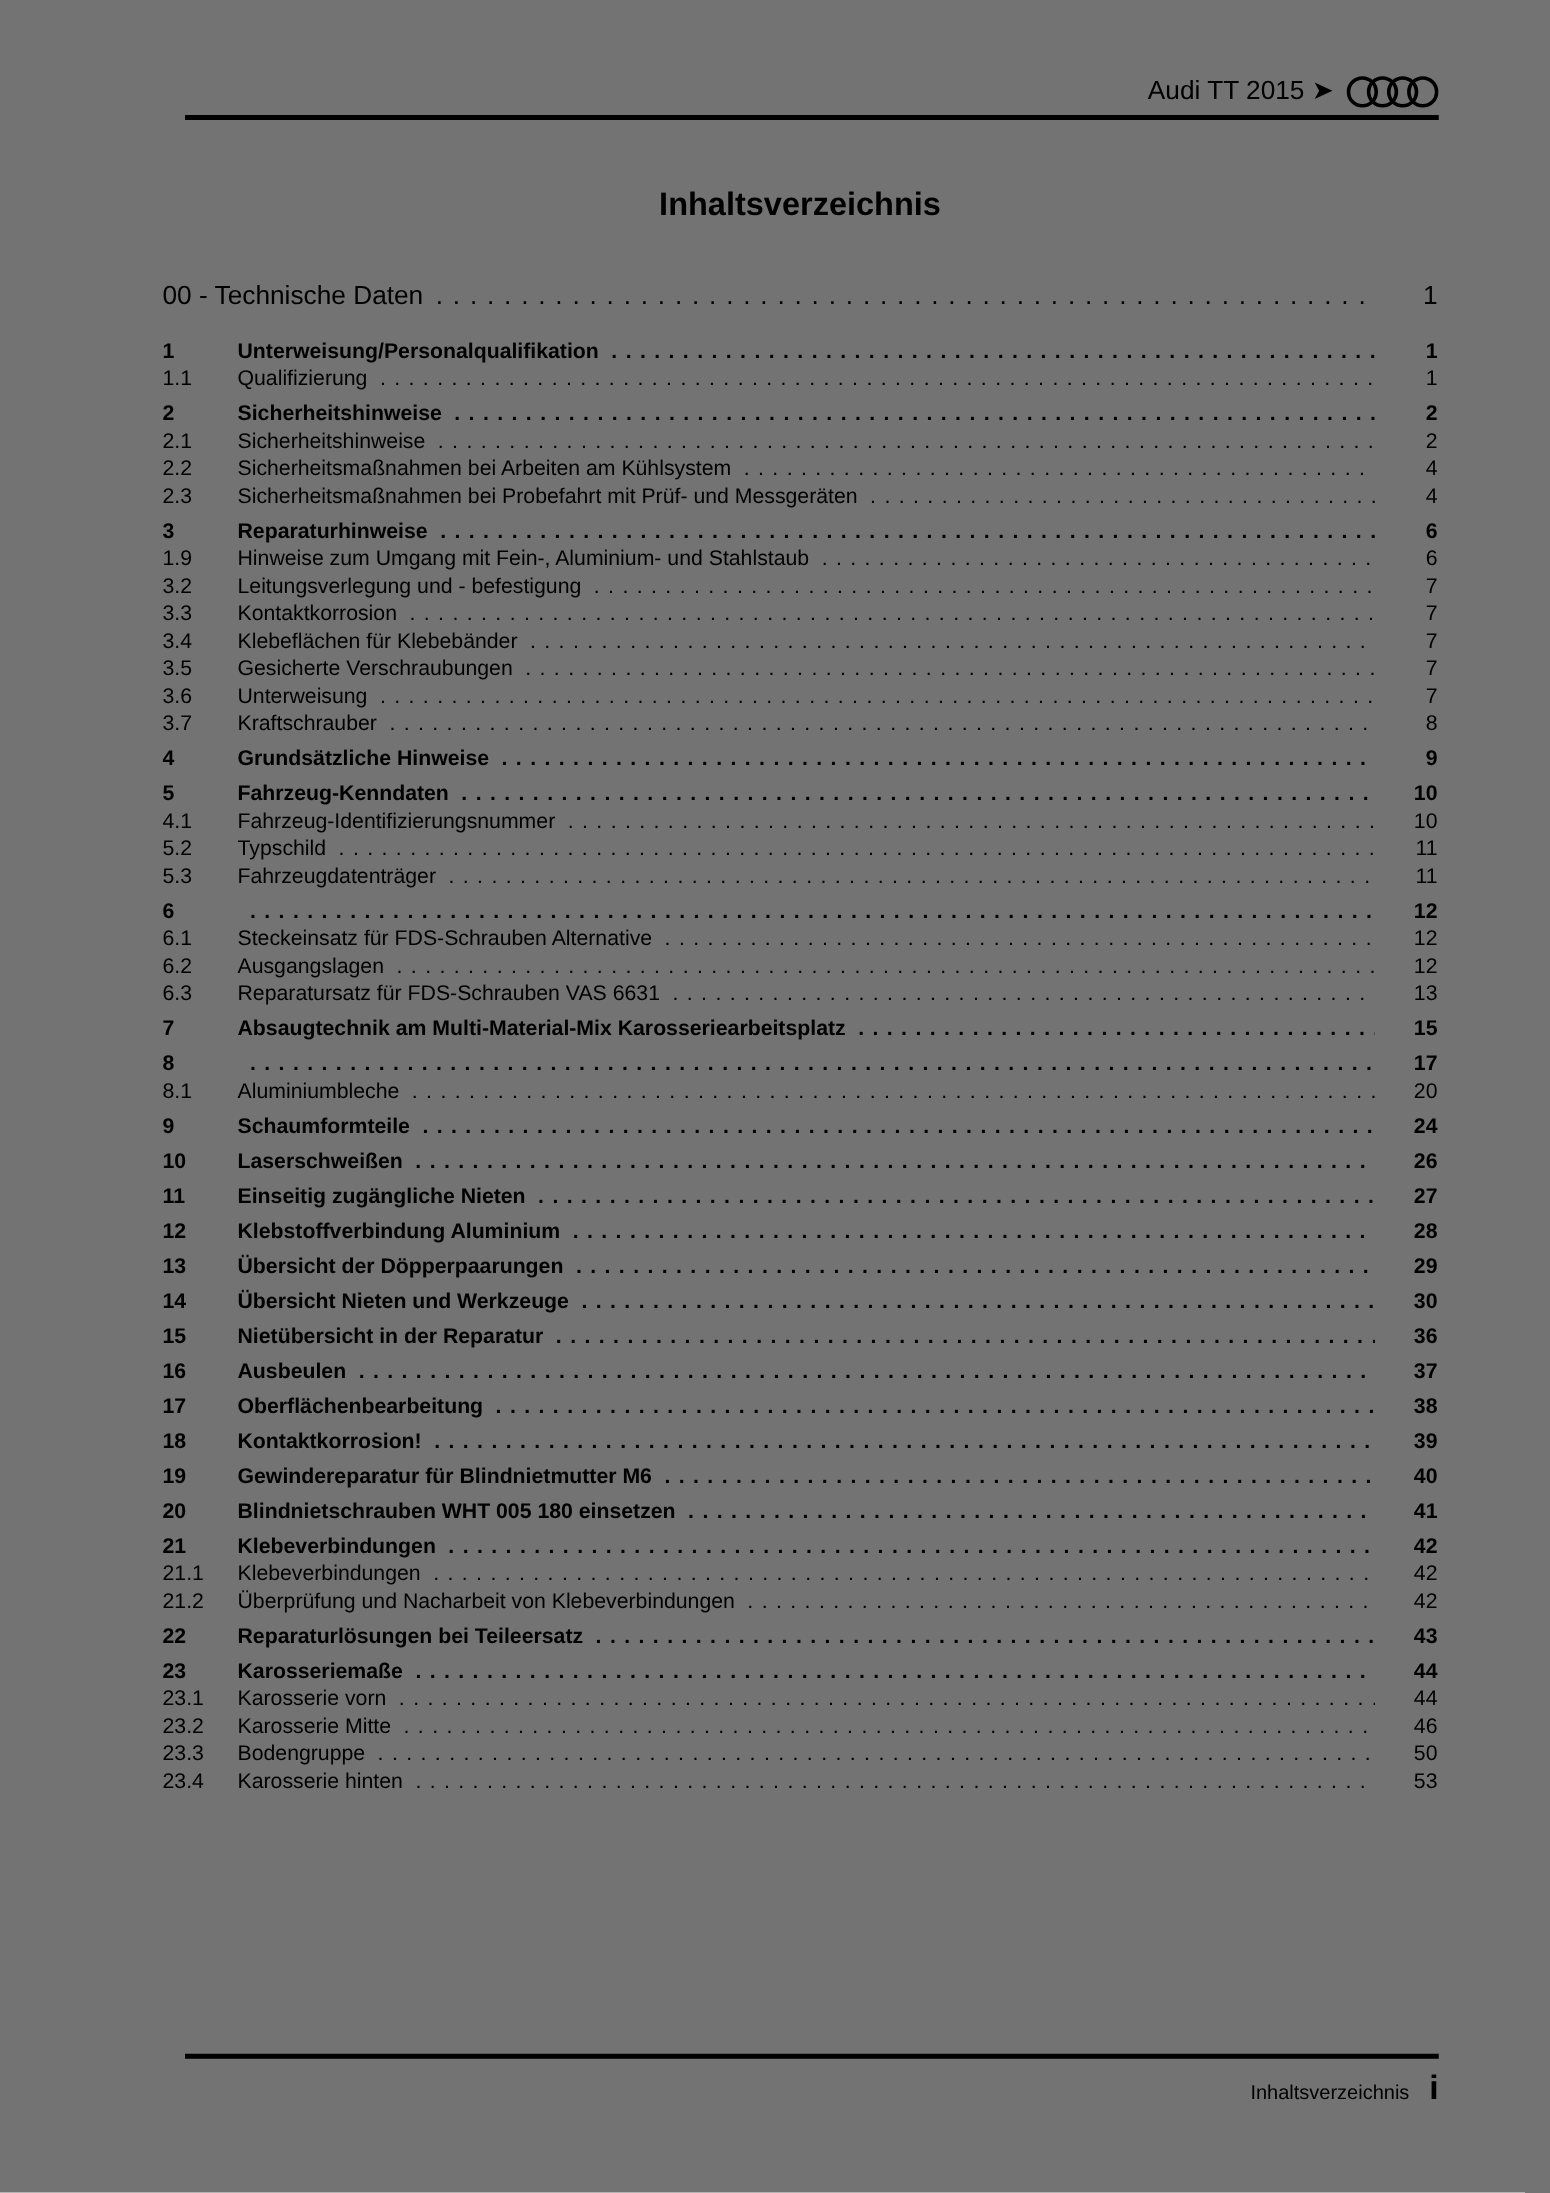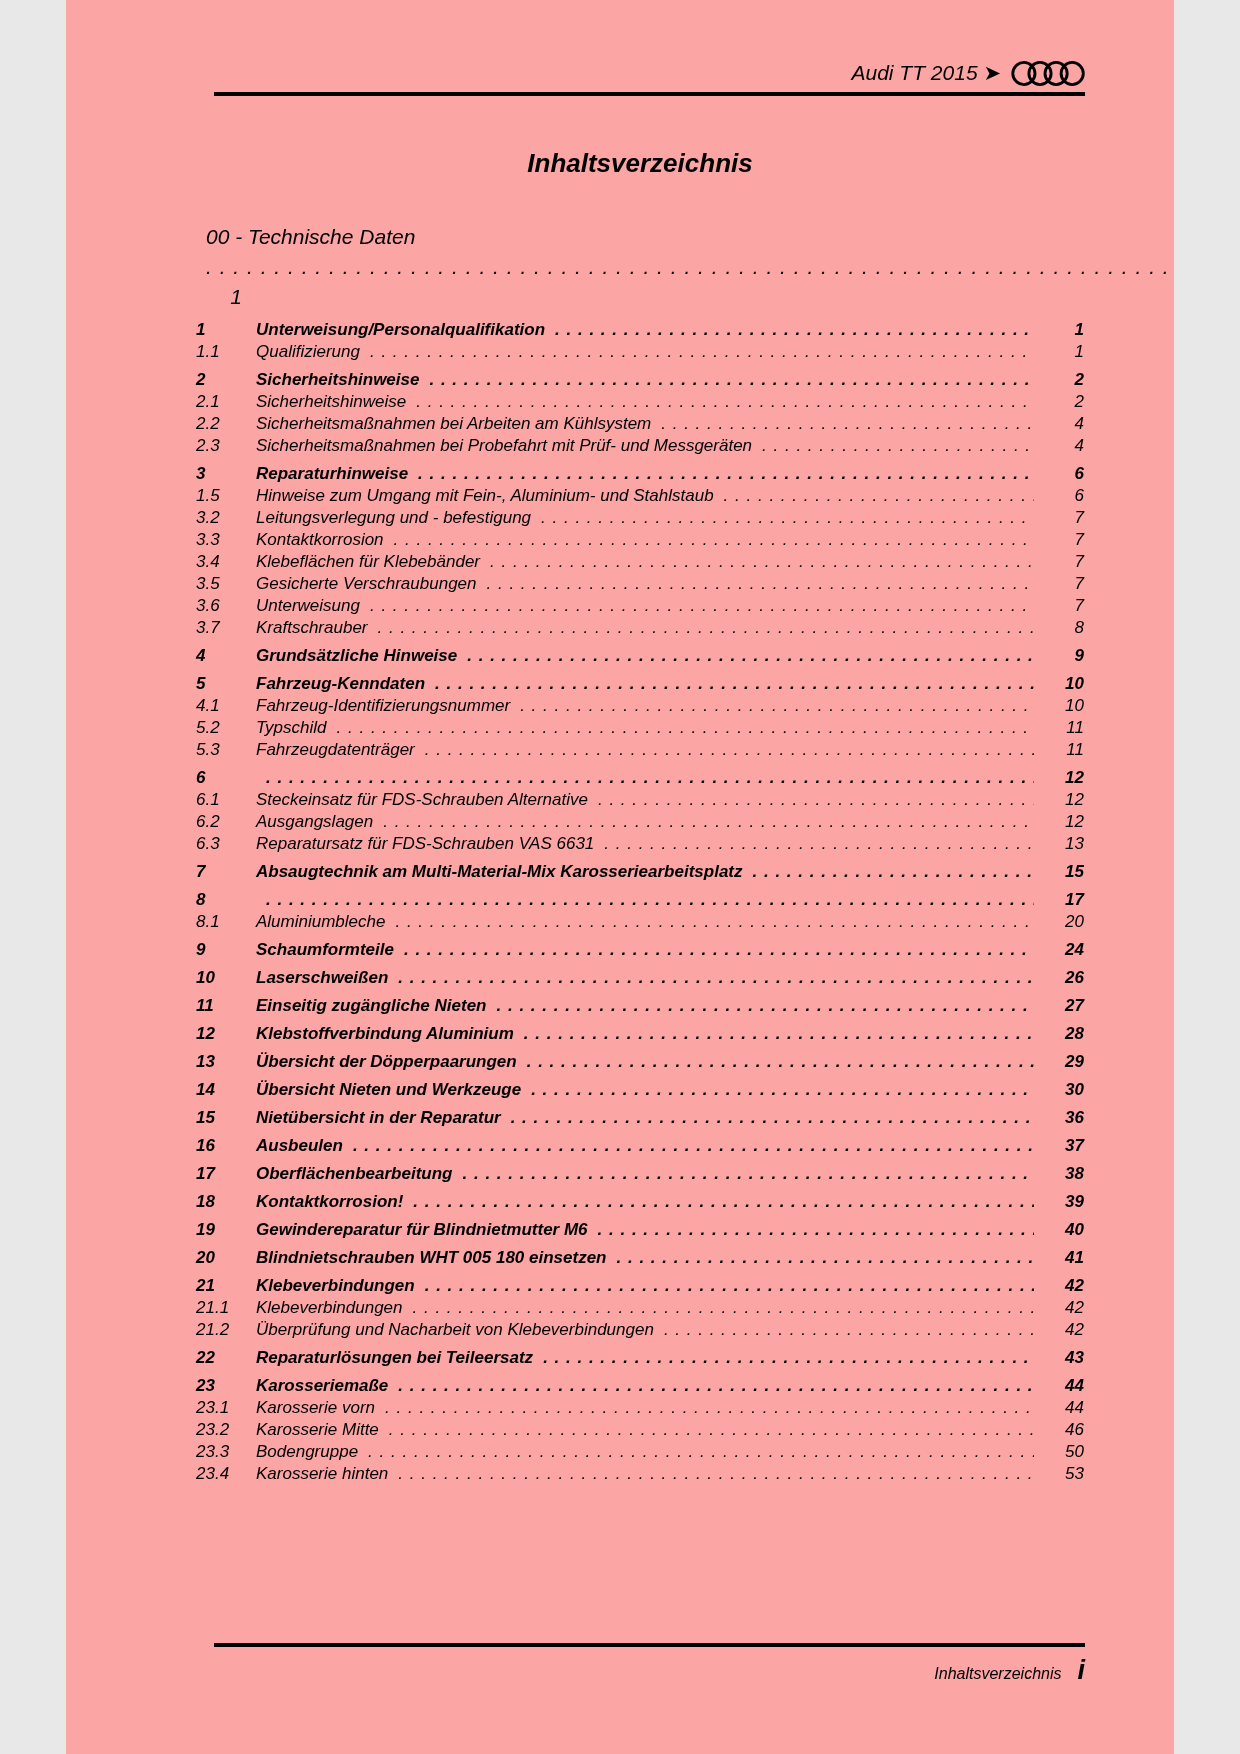--- a/index.html
+++ b/index.html
@@ -1,24 +1,23 @@
 <!DOCTYPE html>
 <html><head>
 <meta charset="utf-8">
 <style>
   html,body { margin:0; padding:0; background:#e8e8e8; }
   .page {
     position:relative;
-    width:1108px; height:1754px;
+    width:1240px; height:1754px;
     margin:0 auto;
-    background:#fca5a5;
+    background:#737373;
     color:#000;
     font-family:"Liberation Sans","DejaVu Sans",sans-serif;
     overflow:hidden;
-    font-style:italic;
   }
   
   .header {
     position:absolute; top:0; left:148px; right:89px;
     padding-top:60px;
     border-bottom:4px solid #000;
     padding-bottom:6px;
   }
   .header-text { text-align:right; padding-right:84px; }
   .header-line1 { font-size:21px; line-height:26px; white-space:nowrap; }
@@ -34,22 +33,21 @@
   .toc {
     position:absolute; top:222px; left:130px; right:90px;
   }
   .toc-row {
     display:flex; align-items:baseline;
     font-size:17px; line-height:22px;
     white-space:nowrap;
   }
   .toc-row.chapter {
     font-size:21px; line-height:30px;
-    margin-bottom:7px;
-    flex-direction:column;
+    margin-bottom:18px;
   }
   .toc-row.section { font-weight:bold; margin-top:6px; }
   .toc-row .num { flex:none; width:60px; }
   .toc-row.chapter .num-title { flex:none; }
   .toc-row .entry-title { flex:none; }
   .leader {
     flex:1 1 auto; overflow:hidden; white-space:nowrap;
     margin-left:10px; margin-right:14px;
     letter-spacing:1px;
   }
@@ -130,21 +128,21 @@
     <span class="leader">. . . . . . . . . . . . . . . . . . . . . . . . . . . . . . . . . . . . . . . . . . . . . . . . . . . . . . . . . . . . . . . . . . . . . . . . . . . . . . . . . . . . . . . . . . . . . . . . . . . . . . . . . . . . . . . . . . . . . . . . . . . . . . . . . . . . . . . . . . . . . . . . . . . . . . . . . . . . . . . . . . . . . . . . . . . . . . . . . . . . . . . . . . . . . . . . . . . . . . . . </span>
     <span class="pagenum">4</span>
   </div>
       <div class="toc-row section">
     <span class="num">3</span>
     <span class="entry-title">Reparaturhinweise</span>
     <span class="leader">. . . . . . . . . . . . . . . . . . . . . . . . . . . . . . . . . . . . . . . . . . . . . . . . . . . . . . . . . . . . . . . . . . . . . . . . . . . . . . . . . . . . . . . . . . . . . . . . . . . . . . . . . . . . . . . . . . . . . . . . . . . . . . . . . . . . . . . . . . . . . . . . . . . . . . . . . . . . . . . . . . . . . . . . . . . . . . . . . . . . . . . . . . . . . . . . . . . . . . . . </span>
     <span class="pagenum">6</span>
   </div>
       <div class="toc-row subsection">
-    <span class="num">1.5</span>
+    <span class="num">1.9</span>
     <span class="entry-title">Hinweise zum Umgang mit Fein-, Aluminium- und Stahlstaub</span>
     <span class="leader">. . . . . . . . . . . . . . . . . . . . . . . . . . . . . . . . . . . . . . . . . . . . . . . . . . . . . . . . . . . . . . . . . . . . . . . . . . . . . . . . . . . . . . . . . . . . . . . . . . . . . . . . . . . . . . . . . . . . . . . . . . . . . . . . . . . . . . . . . . . . . . . . . . . . . . . . . . . . . . . . . . . . . . . . . . . . . . . . . . . . . . . . . . . . . . . . . . . . . . . . </span>
     <span class="pagenum">6</span>
   </div>
       <div class="toc-row subsection">
     <span class="num">3.2</span>
     <span class="entry-title">Leitungsverlegung und - befestigung</span>
     <span class="leader">. . . . . . . . . . . . . . . . . . . . . . . . . . . . . . . . . . . . . . . . . . . . . . . . . . . . . . . . . . . . . . . . . . . . . . . . . . . . . . . . . . . . . . . . . . . . . . . . . . . . . . . . . . . . . . . . . . . . . . . . . . . . . . . . . . . . . . . . . . . . . . . . . . . . . . . . . . . . . . . . . . . . . . . . . . . . . . . . . . . . . . . . . . . . . . . . . . . . . . . . </span>
     <span class="pagenum">7</span>
   </div>

